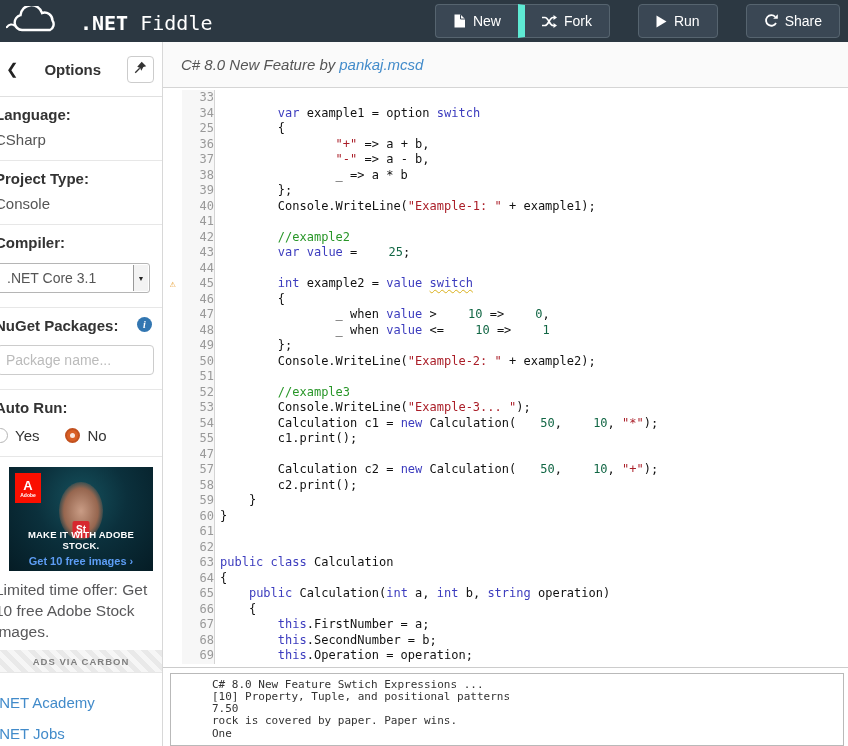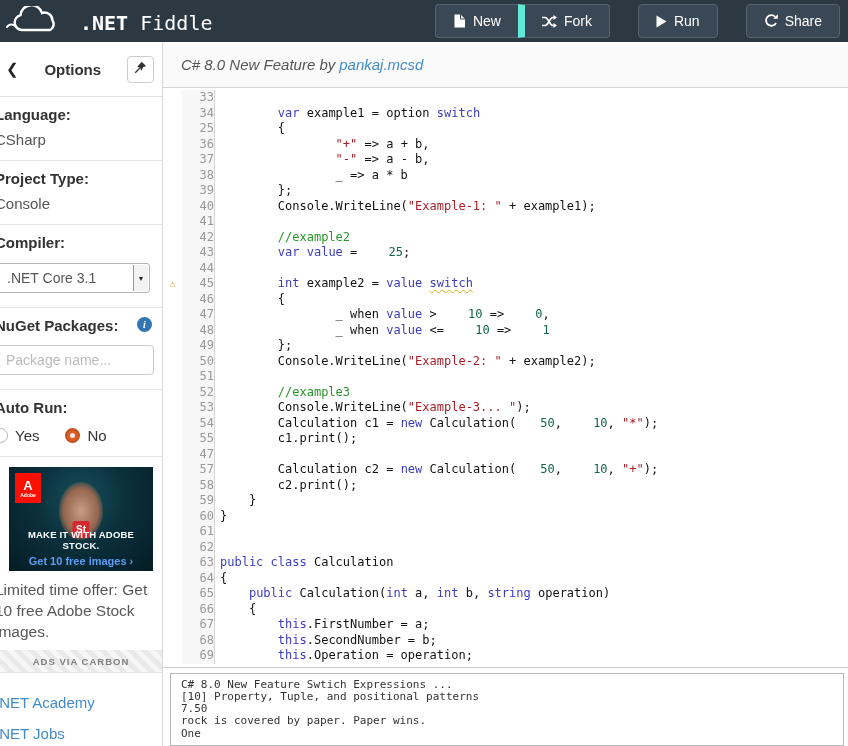--- a/index.html
+++ b/index.html
@@ -108,21 +108,21 @@
   .tk-s { color: #aa1e28; }
   .tk-c { color: #289628; }
   .tk-n { color: #116644; margin-left: 24px; }
   .tk-w { color: #3c3cbe; text-decoration: underline; text-decoration-style: wavy;
     text-decoration-color: #d9b01c; text-decoration-thickness: 1px; text-underline-offset: 2px; }
 
   .console-panel { flex: 0 0 74px; border-top: 1px solid #ccc; padding: 5px 4px 0 7px; background: #fff; }
   .console-box { border: 1px solid #b9b9b9; background: #fff; height: 100%; overflow: hidden;
     padding: 5px 10px; font-family: "DejaVu Sans Mono", "Liberation Mono", monospace;
     font-size: 11px; color: #333; }
-  .cline { line-height: 12.3px; white-space: pre; }
+  .cline { line-height: 12.3px; white-space: pre; margin-left: 31px; }
 </style>
 </head>
 <body>
 
 <div class="app">
 
   <header class="navbar">
     <div class="brand">
       <span>
         <svg width="64" height="30" viewBox="0 0 64 30">

